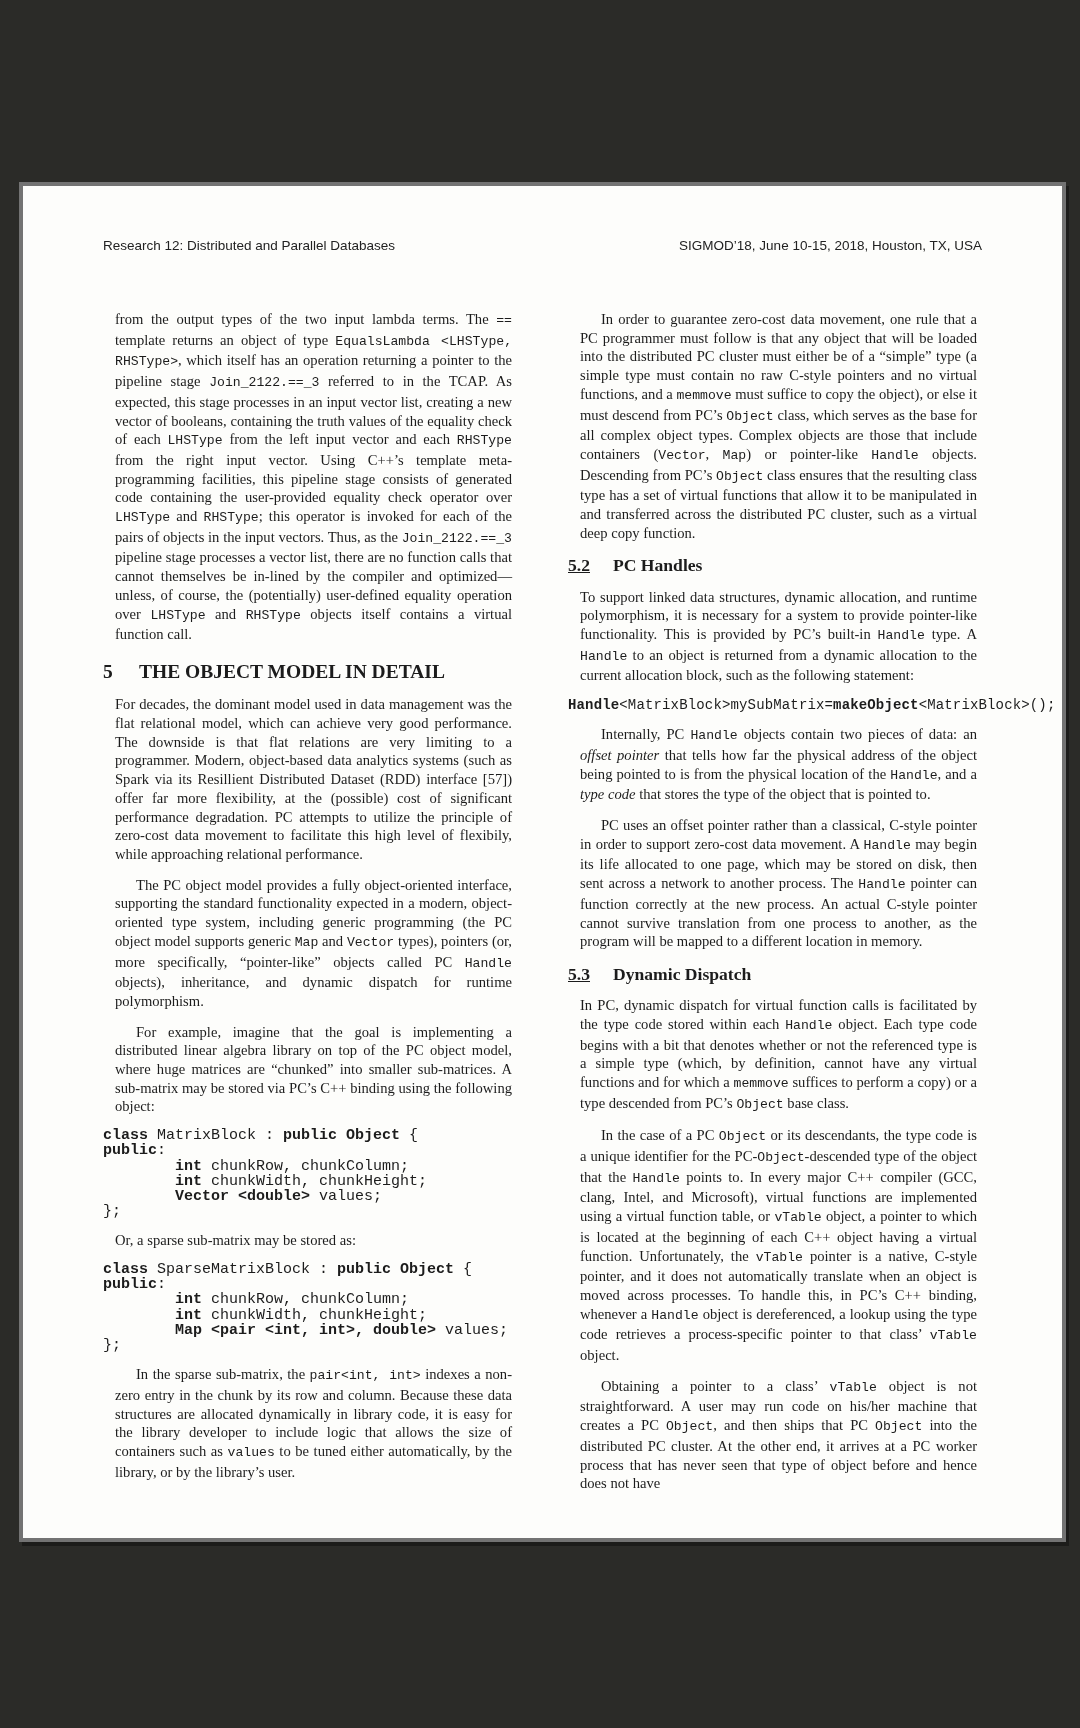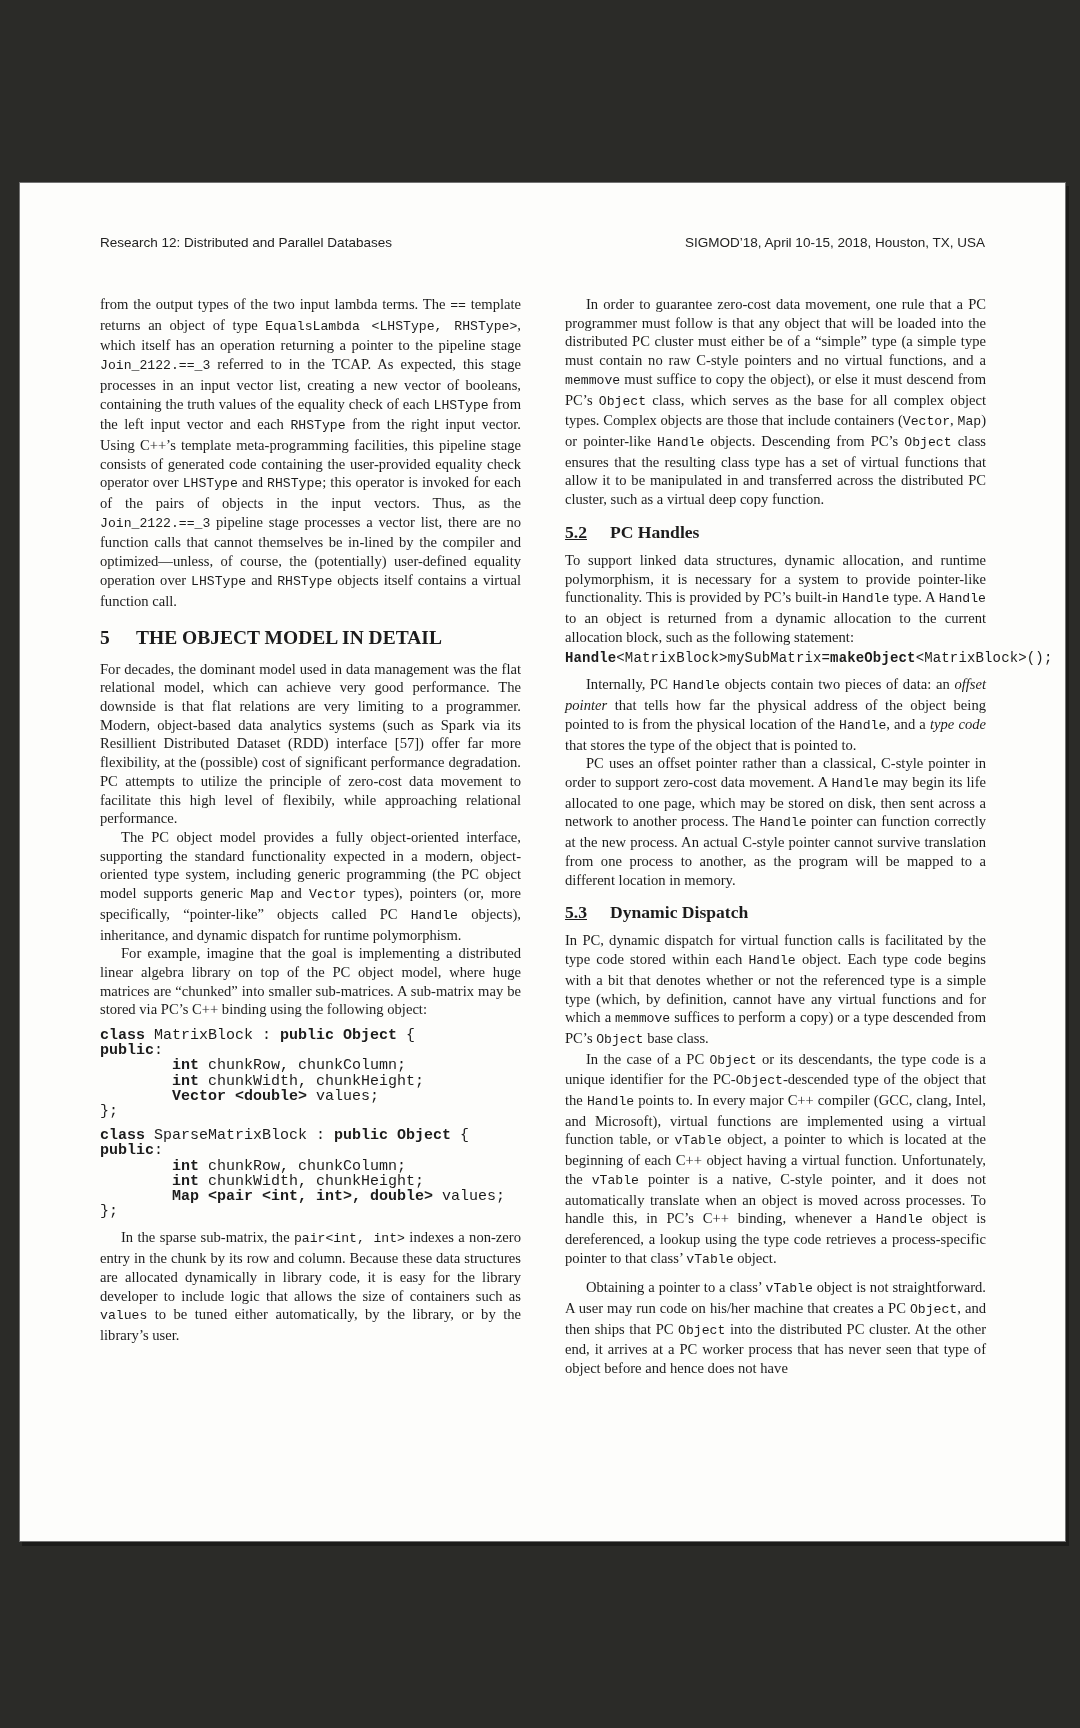--- a/index.html
+++ b/index.html
@@ -7,40 +7,40 @@
     --paper:#fdfdfb;
     --ink:#1c1c1c;
   }
   *{margin:0;padding:0;box-sizing:border-box;}
   html,body{width:1080px;height:1728px;overflow:hidden;}
   body{background:var(--background);font-family:"Liberation Serif",serif;color:var(--ink);}
   .stage{position:relative;width:1080px;height:1728px;background:var(--background);}
   .page{
     position:absolute;left:19px;top:182px;width:1047px;height:1360px;
     background:var(--paper);
-    border:1px solid #737373;
+    border:4px solid #737373;
     box-shadow:3px 4px 0 rgba(0,0,0,0.35);
     padding:1px 80px;
   }
   .running-header{
     position:absolute;top:52px;left:80px;right:80px;
     display:flex;justify-content:space-between;
     font-family:"Liberation Sans",sans-serif;
     font-size:13.5px;color:#222;
   }
   .columns{
     position:absolute;top:112px;left:80px;right:80px;
     display:flex;gap:44px;
   }
   .col{
     width:421px;flex:none;
     font-size:14.6px;line-height:18.7px;
     text-align:justify;
   }
-  .para{margin:0;}
+  .para{margin:12px;}
   .indent{text-indent:21px;}
   .space-before{margin-top:9px;}
   .seg-c,.seg-cb{font-family:"Liberation Mono",monospace;}
   .para .seg-c,.para .seg-cb{font-size:0.9em;}
   .seg-cb{font-weight:bold;}
   .seg-i{font-style:italic;}
   .h-sec{
     font-size:19.5px;font-weight:bold;line-height:1.15;
     margin:17px 0 10px;text-align:left;display:flex;
   }
@@ -70,21 +70,21 @@
   }
 </style>
 </head>
 <body>
 
 <div class="stage">
   <div class="page">
 
     <div class="running-header">
       <span>Research 12: Distributed and Parallel Databases</span>
-      <span>SIGMOD’18, April 10-15, 2018, Houston, TX, USA</span>
+      <span>SIGMOD’18, June 10-15, 2018, Houston, TX, USA</span>
     </div>
 
     <div class="columns">
 
       <div class="col">
         <p class="para"><span class="seg-t">from the output types of the two input lambda terms. The </span><span class="seg-c">==</span><span class="seg-t"> template returns an object of type </span><span class="seg-c">EqualsLambda &lt;LHSType, RHSType&gt;</span><span class="seg-t">, which itself has an operation returning a pointer to the pipeline stage </span><span class="seg-c">Join_2122.==_3</span><span class="seg-t"> referred to in the TCAP. As expected, this stage processes in an input vector list, creating a new vector of booleans, containing the truth values of the equality check of each </span><span class="seg-c">LHSType</span><span class="seg-t"> from the left input vector and each </span><span class="seg-c">RHSType</span><span class="seg-t"> from the right input vector. Using C++’s template meta-programming facilities, this pipeline stage consists of generated code containing the user-provided equality check operator over </span><span class="seg-c">LHSType</span><span class="seg-t"> and </span><span class="seg-c">RHSType</span><span class="seg-t">; this operator is invoked for each of the pairs of objects in the input vectors. Thus, as the </span><span class="seg-c">Join_2122.==_3</span><span class="seg-t"> pipeline stage processes a vector list, there are no function calls that cannot themselves be in-lined by the compiler and optimized—unless, of course, the (potentially) user-defined equality operation over </span><span class="seg-c">LHSType</span><span class="seg-t"> and </span><span class="seg-c">RHSType</span><span class="seg-t"> objects itself contains a virtual function call.</span></p>
 
         <div class="h-sec">
           <span class="num">5</span>
           <span>THE OBJECT MODEL IN DETAIL</span>
@@ -95,20 +95,21 @@
         <p class="para indent"><span class="seg-t">The PC object model provides a fully object-oriented interface, supporting the standard functionality expected in a modern, object-oriented type system, including generic programming (the PC object model supports generic </span><span class="seg-c">Map</span><span class="seg-t"> and </span><span class="seg-c">Vector</span><span class="seg-t"> types), pointers (or, more specifically, “pointer-like” objects called PC </span><span class="seg-c">Handle</span><span class="seg-t"> objects), inheritance, and dynamic dispatch for runtime polymorphism.</span></p>
         <p class="para indent"><span class="seg-t">For example, imagine that the goal is implementing a distributed linear algebra library on top of the PC object model, where huge matrices are “chunked” into smaller sub-matrices. A sub-matrix may be stored via PC’s C++ binding using the following object:</span></p>
 
         <div class="codeblock"><span class="seg-cb">class</span><span class="seg-c"> MatrixBlock : </span><span class="seg-cb">public Object</span><span class="seg-c"> {
 </span><span class="seg-cb">public</span><span class="seg-c">:
 </span><span class="seg-c">        </span><span class="seg-cb">int</span><span class="seg-c"> chunkRow, chunkColumn;
 </span><span class="seg-c">        </span><span class="seg-cb">int</span><span class="seg-c"> chunkWidth, chunkHeight;
 </span><span class="seg-c">        </span><span class="seg-cb">Vector &lt;double&gt;</span><span class="seg-c"> values;
 </span><span class="seg-c">};</span></div>
 
+        <p class="para"><span class="seg-t">Or, a sparse sub-matrix may be stored as:</span></p>
 
         <div class="codeblock"><span class="seg-cb">class</span><span class="seg-c"> SparseMatrixBlock : </span><span class="seg-cb">public Object</span><span class="seg-c"> {
 </span><span class="seg-cb">public</span><span class="seg-c">:
 </span><span class="seg-c">        </span><span class="seg-cb">int</span><span class="seg-c"> chunkRow, chunkColumn;
 </span><span class="seg-c">        </span><span class="seg-cb">int</span><span class="seg-c"> chunkWidth, chunkHeight;
 </span><span class="seg-c">        </span><span class="seg-cb">Map &lt;pair &lt;int, int&gt;, double&gt;</span><span class="seg-c"> values;
 </span><span class="seg-c">};</span></div>
 
         <p class="para indent"><span class="seg-t">In the sparse sub-matrix, the </span><span class="seg-c">pair&lt;int, int&gt;</span><span class="seg-t"> indexes a non-zero entry in the chunk by its row and column. Because these data structures are allocated dynamically in library code, it is easy for the library developer to include logic that allows the size of containers such as </span><span class="seg-c">values</span><span class="seg-t"> to be tuned either automatically, by the library, or by the library’s user.</span></p>
       </div>

